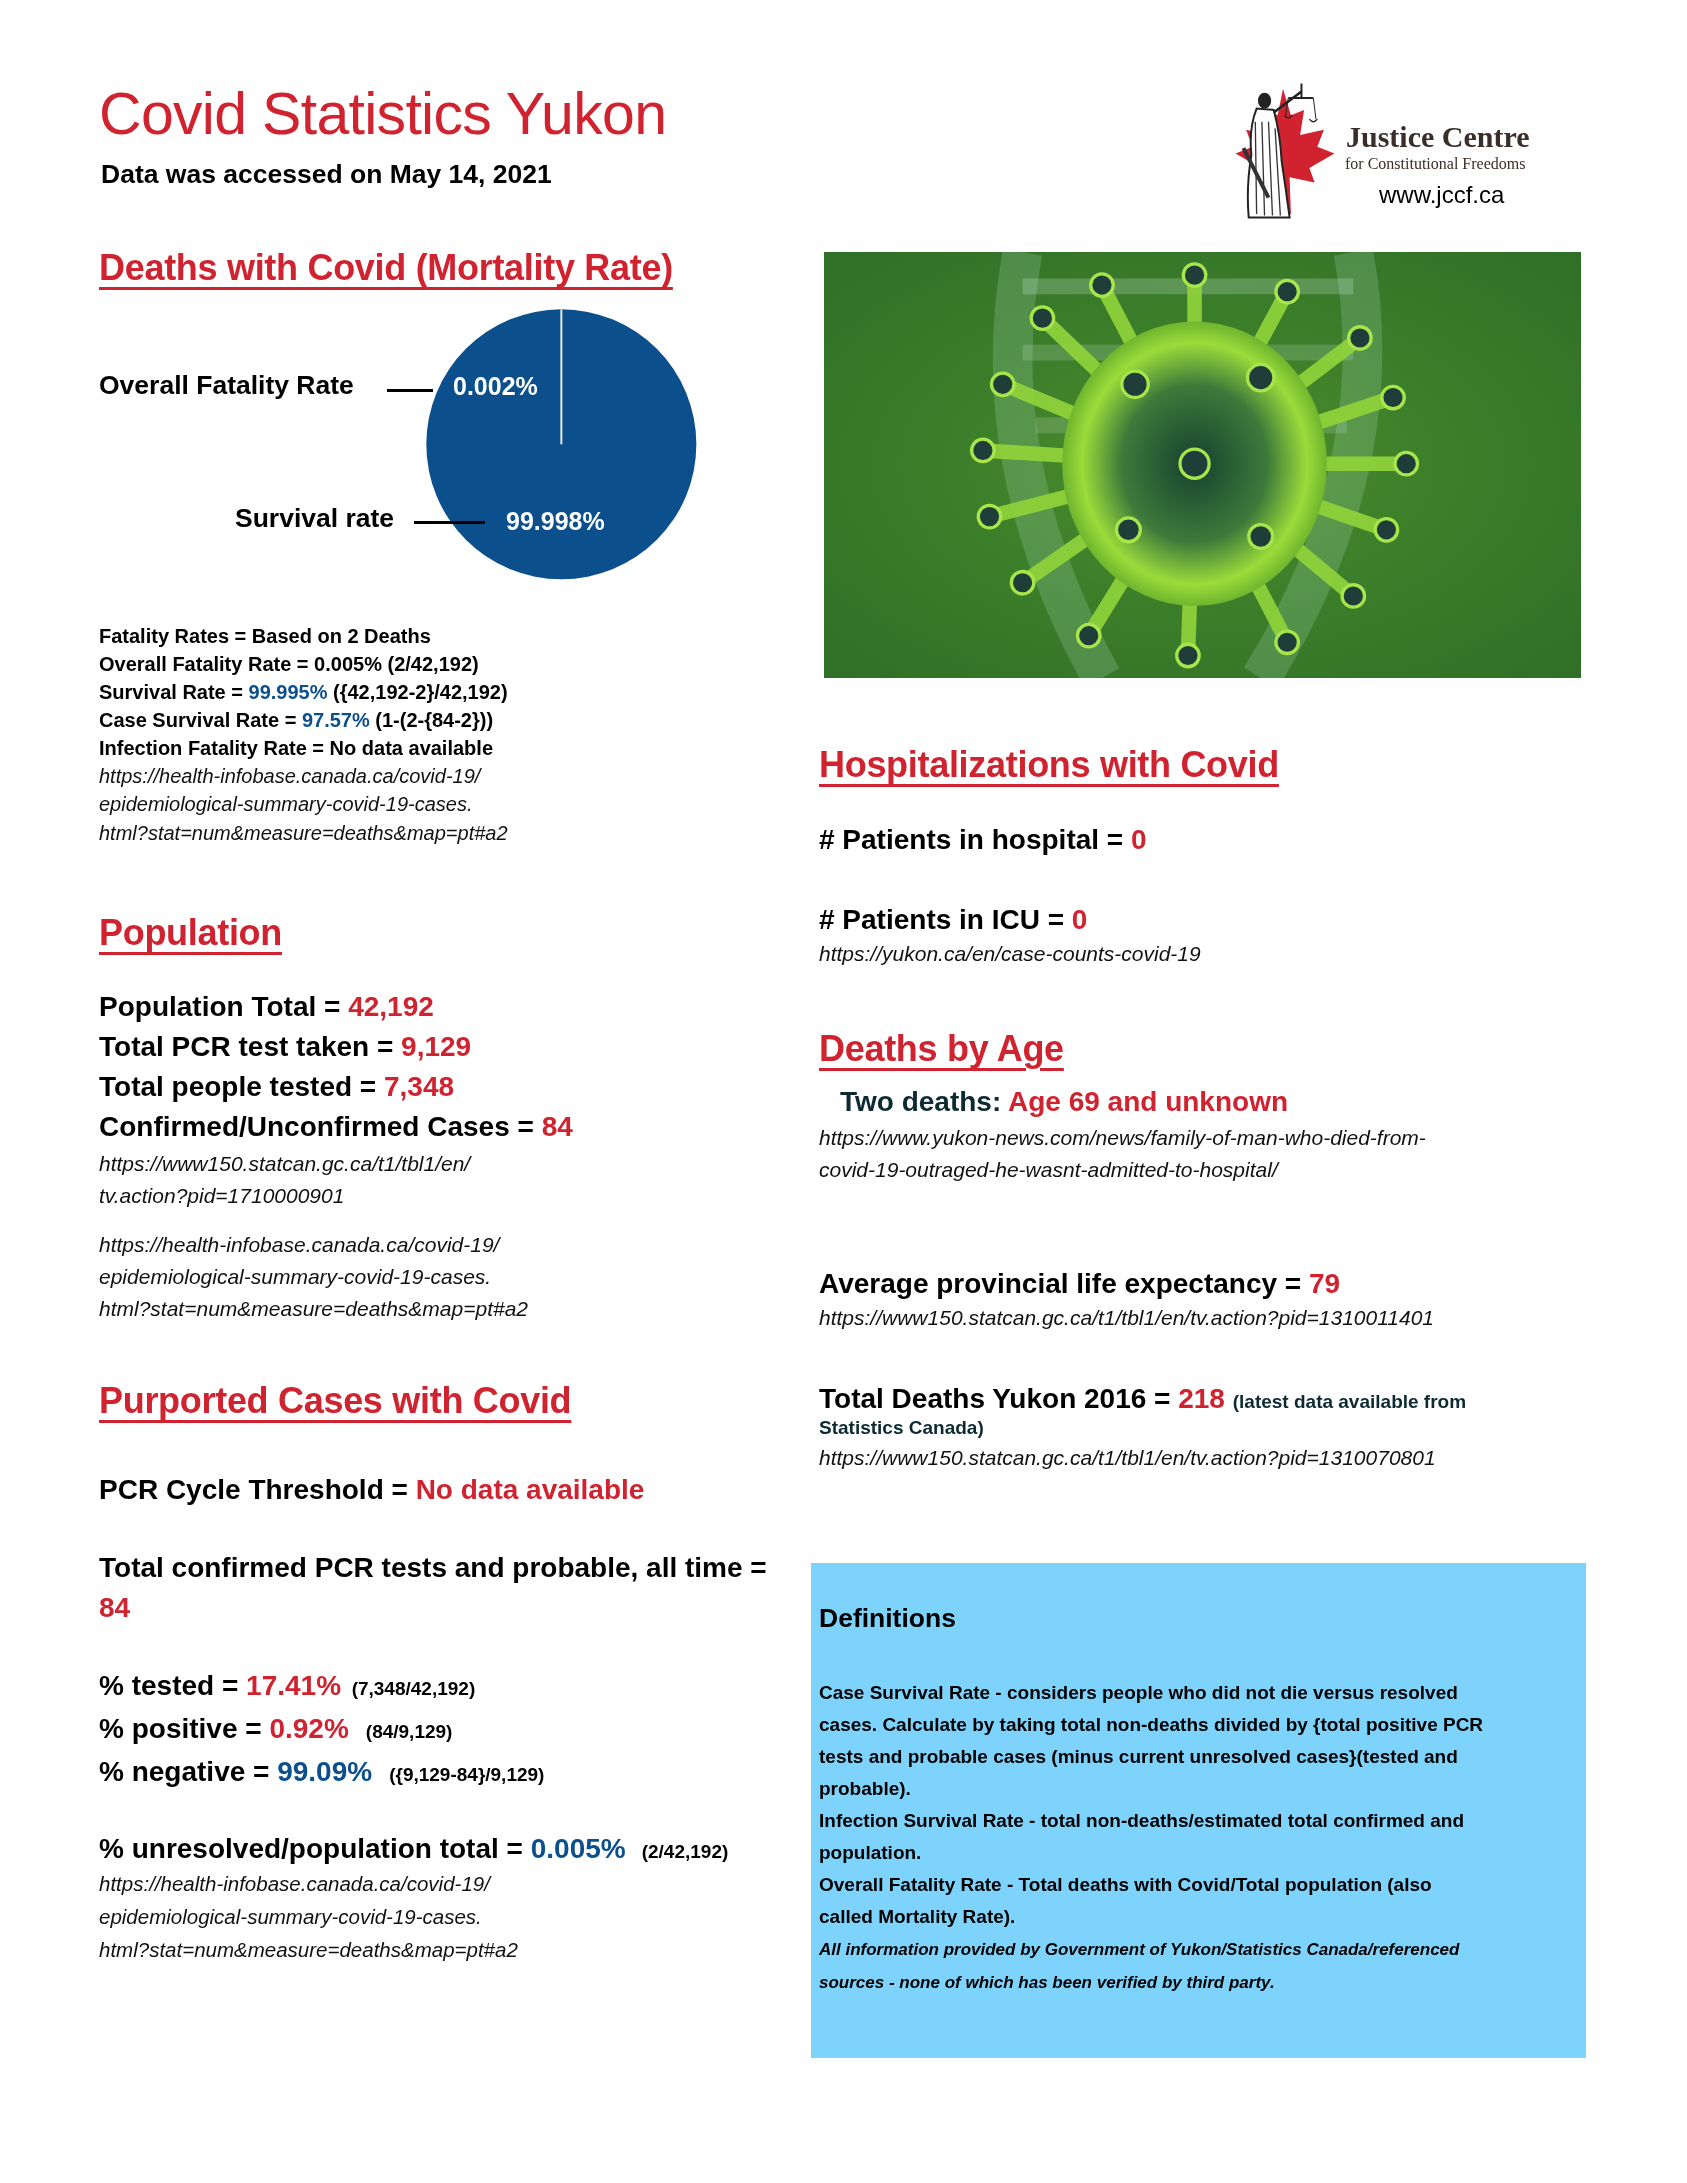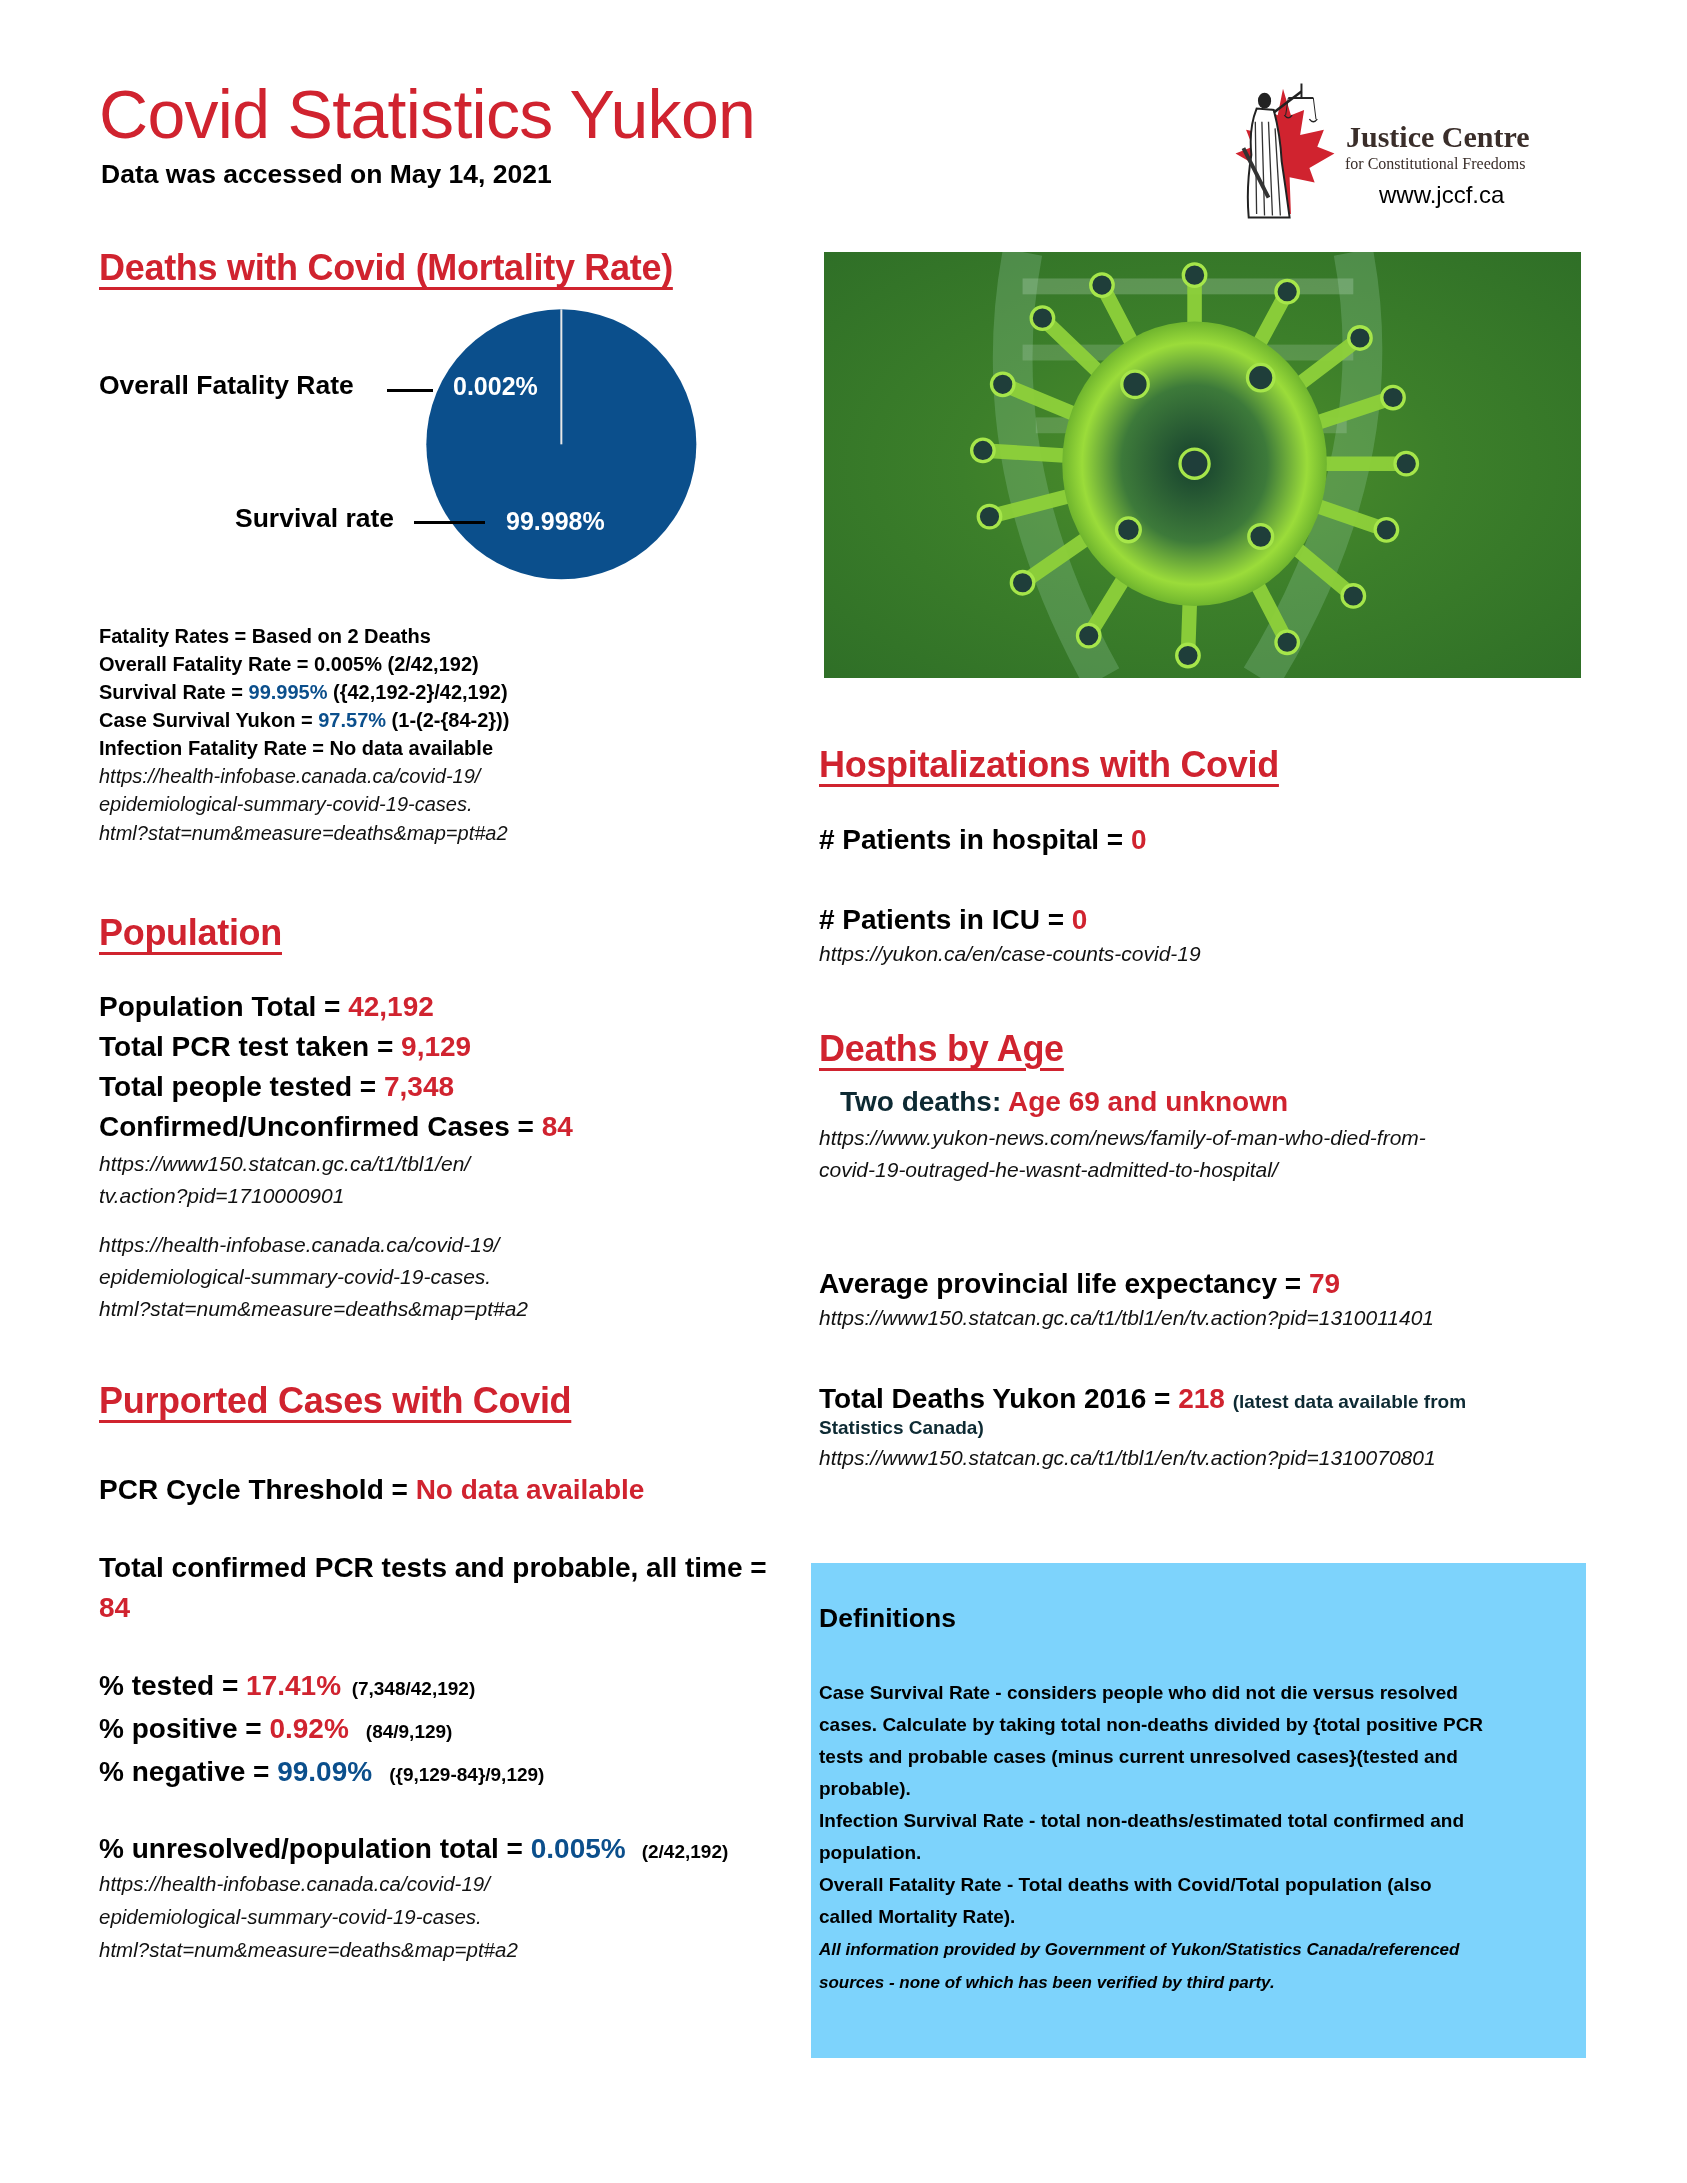--- a/index.html
+++ b/index.html
@@ -2,21 +2,21 @@
 <html style="font-size:10.6px"><head>
 <meta charset="utf-8">
 <style>
   html, body { margin:0; padding:0; background:#ffffff; }
   body { width:1687px; height:2183px; position:relative; overflow:hidden;
          font-family:"Liberation Sans", "DejaVu Sans", sans-serif; color:#000; }
   .abs { position:absolute; }
   .red { color:#d0232f; }
   .blue { color:#0b4f8c; }
   .dark { color:#0d2a33; }
-  .title { left:99px; top:65px; font-size:68px; line-height:99px; color:#d0232f; font-weight:400; letter-spacing:-0.7px; white-space:nowrap; }
+  .title { left:99px; top:65px; font-size:59px; line-height:99px; color:#d0232f; font-weight:400; letter-spacing:-0.7px; white-space:nowrap; }
   .subtitle { left:101px; top:159px; font-size:26.5px; font-weight:700; white-space:nowrap; }
   .h2 { font-size:36px; font-weight:700; color:#d0232f; text-decoration:underline; text-decoration-thickness:3.3px; text-underline-offset:6.6px; white-space:nowrap; letter-spacing:-0.3px; }
   .stat-lg { font-size:28px; font-weight:700; line-height:40px; white-space:nowrap; }
   .stat-md { font-size:20px; font-weight:700; line-height:28px; white-space:nowrap; }
   .url { font-size:21px; font-style:italic; line-height:32px; font-weight:400; color:#111; white-space:nowrap; }
   .small-note { font-size:19px; font-weight:700; }
   
   .logo { left:1217px; top:69px; width:370px; height:155px; }
   .logo-name { left:1346px; top:120px; font-family:"Liberation Serif","DejaVu Serif",serif; font-size:30px; color:#3a2e2a; font-weight:700; white-space:nowrap; }
   .logo-sub { left:1345px; top:155px; font-family:"Liberation Serif","DejaVu Serif",serif; font-size:16px; color:#3a2e2a; white-space:nowrap; }
@@ -76,21 +76,21 @@
 <div class="abs leader" style="left:387px;top:389px;width:46px;"></div>
 <div class="abs pie-value" style="left:453px;top:372px;">0.002%</div>
 <div class="abs pie-label" style="left:235px;top:503px;">Survival rate</div>
 <div class="abs leader" style="left:414px;top:521px;width:71px;"></div>
 <div class="abs pie-value" style="left:506px;top:507px;">99.998%</div>
 
 <div class="abs" style="left:99px;top:622px;">
   <div class="stat-md"><span>Fatality Rates = Based on 2 Deaths</span></div>
   <div class="stat-md"><span>Overall Fatality Rate = 0.005% (2/42,192)</span></div>
   <div class="stat-md"><span>Survival Rate = </span><span class="blue">99.995%</span><span> ({42,192-2}/42,192)</span></div>
-  <div class="stat-md"><span>Case Survival Yukon = </span><span class="blue">97.57%</span><span> (1-(2-{84-2}))</span></div>
+  <div class="stat-md"><span>Case Survival Rate = </span><span class="blue">97.57%</span><span> (1-(2-{84-2}))</span></div>
   <div class="stat-md"><span>Infection Fatality Rate = No data available</span></div>
   <div class="url" style="font-size:20px;line-height:28.4px;">
     <div>https://health-infobase.canada.ca/covid-19/</div>
     <div>epidemiological-summary-covid-19-cases.</div>
     <div>html?stat=num&amp;measure=deaths&amp;map=pt#a2</div>
   </div>
 </div>
 
 <div class="abs h2" style="left:99px;top:912px;">Population</div>
 <div class="abs" style="left:99px;top:987px;">

